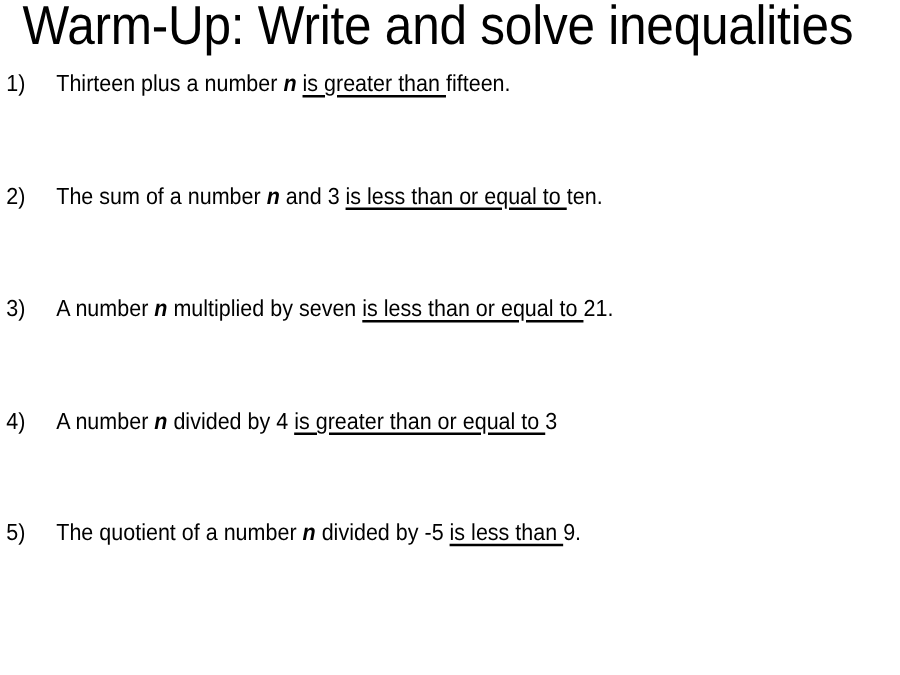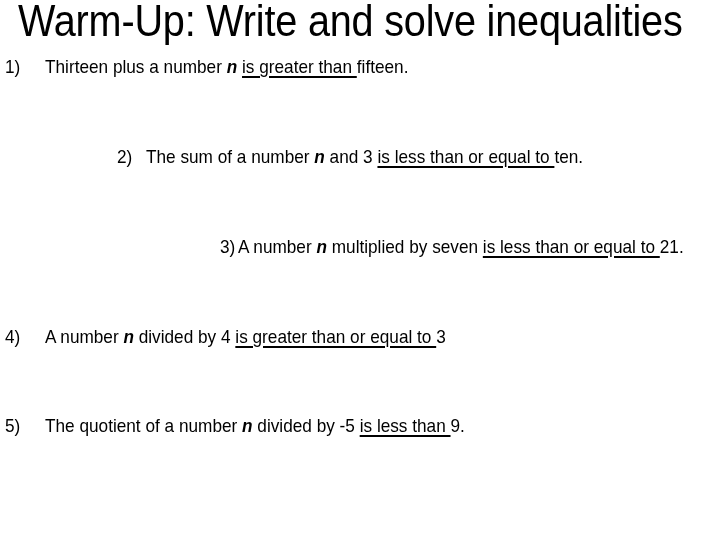--- a/index.html
+++ b/index.html
@@ -54,22 +54,22 @@
     position: absolute;
     left: 5px;
     width: 712px;
     font-size: 18.5px;
     line-height: 22px;
     white-space: nowrap;
     color: #000000;
   }
 
   .item-1 { top: 56px; }
-  .item-2 { top: 146px; text-align: center; }
-  .item-3 { top: 236px; text-align: right; }
+  .item-2 { top: 146px; }
+  .item-3 { top: 236px; }
   .item-4 { top: 326px; }
   .item-5 { top: 415px; }
 
   .marker {
     display: inline-block;
     width: 40px;
     transform: scaleX(0.93);
     transform-origin: left center;
   }
 

